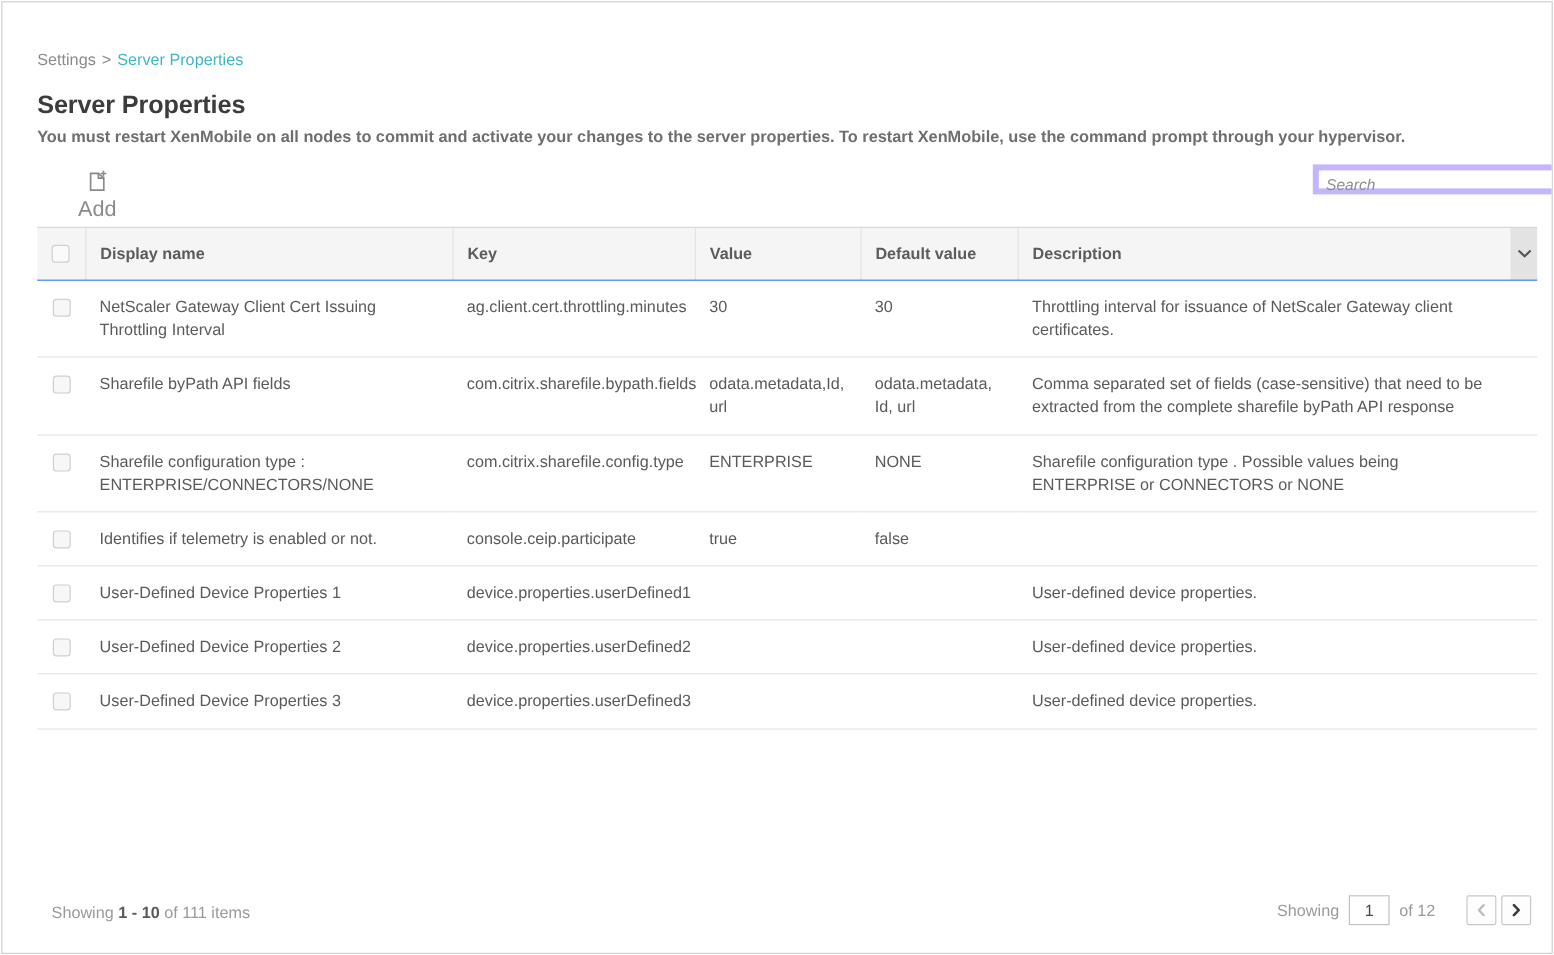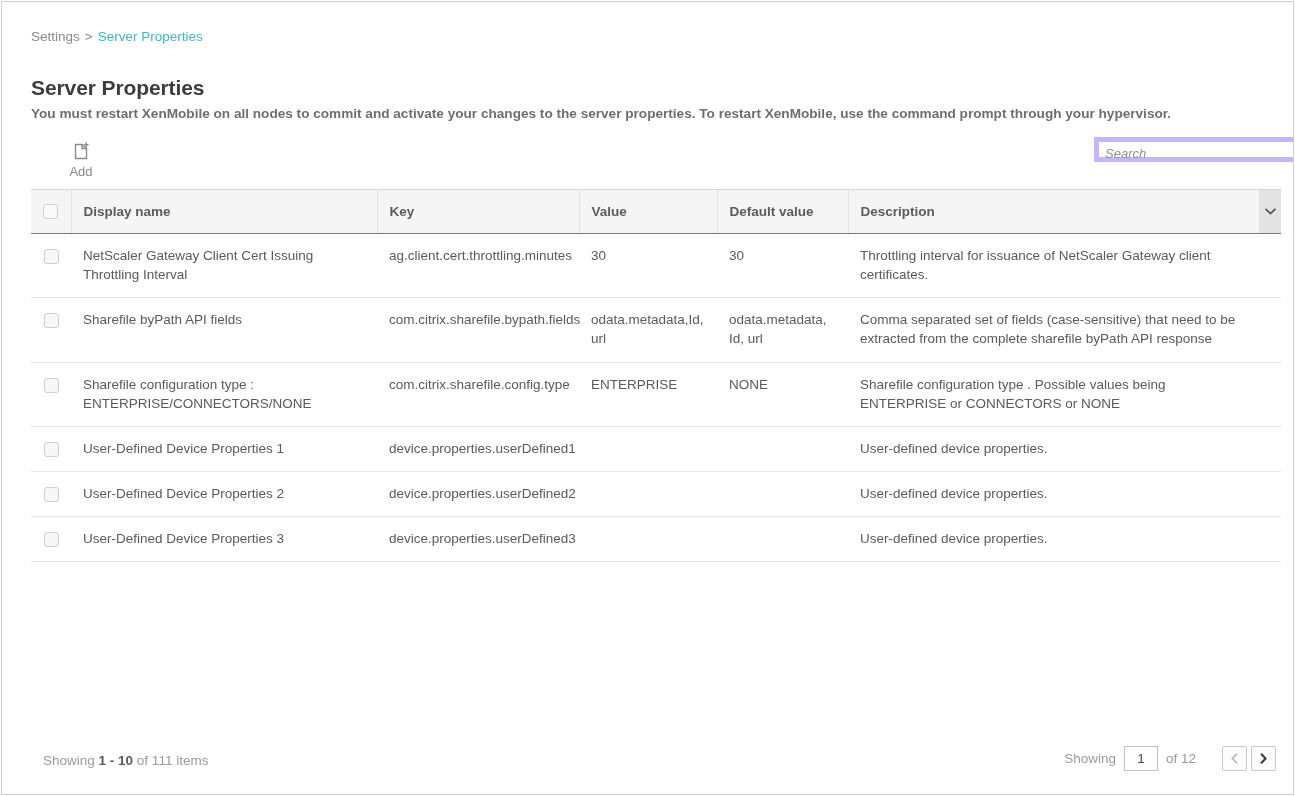--- a/index.html
+++ b/index.html
@@ -18,21 +18,21 @@
     left: 1px; top: 1px;
     width: 1293px; height: 794px;
     border: 1px solid #cfcfcf;
     background: #fff;
     overflow: hidden;
   }
 
   
   .breadcrumb {
     position: absolute;
-    left: 29px; top: 27px;
+    left: 29px; top: 40px;
     font-size: 13.5px;
     color: #8a8a8a;
     white-space: nowrap;
   }
   .breadcrumb .crumb-sep { color: #8a8a8a; margin: 0 5px; }
   .breadcrumb .crumb-current { color: #3fb6c4; }
 
   
   .page-title {
     position: absolute;
@@ -59,21 +59,21 @@
     text-align: center;
     cursor: pointer;
   }
   .toolbar-add .tb-icon {
     display: block;
     height: 20px;
     line-height: 20px;
   }
   .toolbar-add .tb-label {
     display: block;
-    font-size: 13px;
+    font-size: 18px;
     color: #8a8a8a;
     margin-top: 3px;
   }
 
   
   .search-wrap {
     position: absolute;
     left: 1092px; top: 135px;
     width: 246px; height: 25px;
     border: 5px solid #c4b5fd;
@@ -299,20 +299,29 @@
             <td class="cb-cell"><span class="cb"></span></td>
             <td>Sharefile configuration type : ENTERPRISE/CONNECTORS/NONE</td>
             <td>com.citrix.sharefile.config.type</td>
             <td>ENTERPRISE</td>
             <td>NONE</td>
             <td>Sharefile configuration type . Possible values being ENTERPRISE or CONNECTORS or NONE</td>
             <td></td>
           </tr>
           <tr>
             <td class="cb-cell"><span class="cb"></span></td>
+            <td>Identifies if telemetry is enabled or not.</td>
+            <td>console.ceip.participate</td>
+            <td>true</td>
+            <td>false</td>
+            <td></td>
+            <td></td>
+          </tr>
+          <tr>
+            <td class="cb-cell"><span class="cb"></span></td>
             <td>User-Defined Device Properties 1</td>
             <td>device.properties.userDefined1</td>
             <td></td>
             <td></td>
             <td>User-defined device properties.</td>
             <td></td>
           </tr>
           <tr>
             <td class="cb-cell"><span class="cb"></span></td>
             <td>User-Defined Device Properties 2</td>

